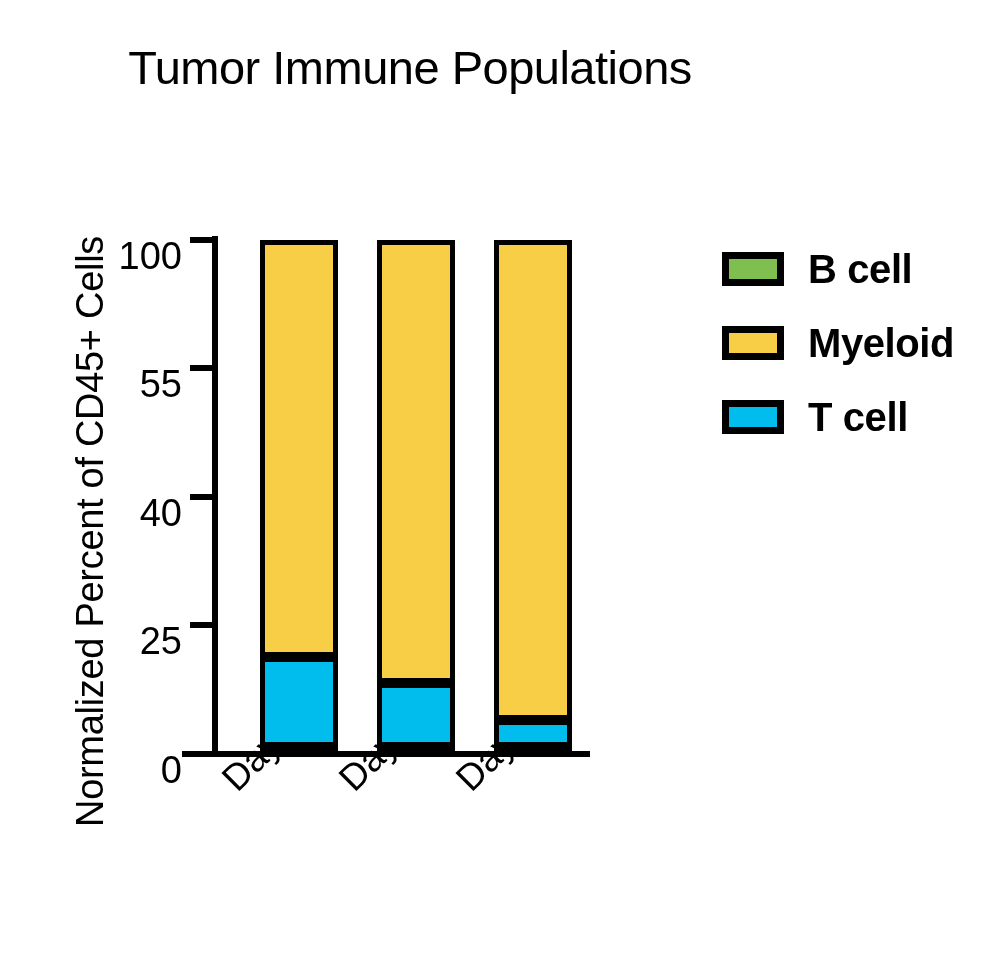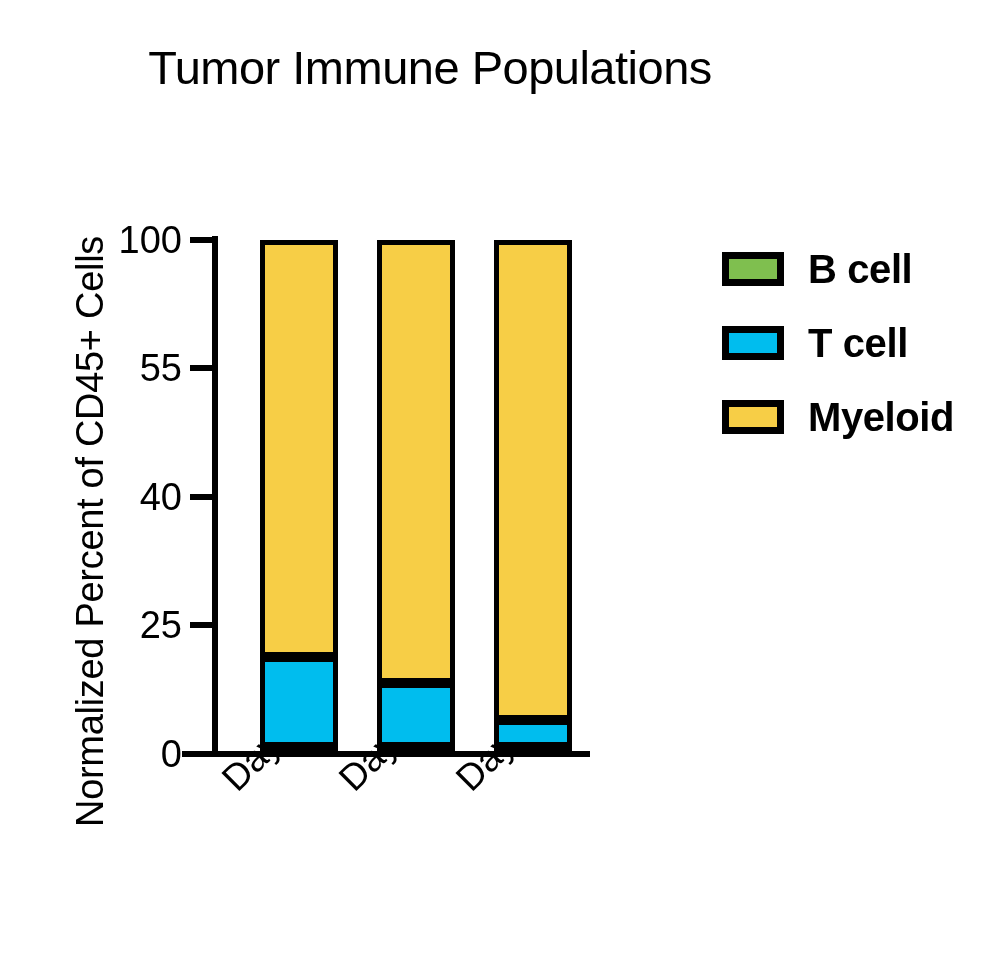--- a/index.html
+++ b/index.html
@@ -28,21 +28,20 @@
     position: absolute;
     left: 0;
     top: 40px;
     width: 820px;
     text-align: center;
     font-size: 47px;
     font-weight: 400;
     letter-spacing: -0.5px;
     color: #000;
     white-space: nowrap;
-    margin-left: 20px;
   }
 
   
   #y-axis-title {
     position: absolute;
     left: -260px;
     top: 510px;
     width: 700px;
     text-align: center;
     transform: rotate(-90deg);
@@ -89,20 +88,21 @@
     background: #000;
   }
   .y-tick-label {
     position: absolute;
     right: 0;
     width: 72px;
     text-align: right;
     font-size: 38px;
     line-height: 38px;
     white-space: nowrap;
+    margin-top: 16px;
   }
   .y-tick-label-wrap {
     position: absolute;
     left: 104px;
     width: 78px;
     height: 38px;
   }
 
   
   .bar {
@@ -215,22 +215,22 @@
   <div class="x-tick-label" style="left:214px">Day 8</div>
   <div class="x-tick-label" style="left:331px">Day 14</div>
   <div class="x-tick-label" style="left:448px">Day 22</div>
 
   <div id="legend">
     <div class="legend-row">
       <div class="legend-swatch" id="sw-0" style="background: rgb(127, 191, 79);"></div>
       <div class="legend-label">B cell</div>
     </div>
     <div class="legend-row">
+      <div class="legend-swatch" id="sw-2" style="background: rgb(247, 206, 70);"></div>
+      <div class="legend-label">Myeloid</div>
+    </div>
+    <div class="legend-row">
       <div class="legend-swatch" id="sw-1" style="background: rgb(0, 189, 238);"></div>
       <div class="legend-label">T cell</div>
     </div>
-    <div class="legend-row">
-      <div class="legend-swatch" id="sw-2" style="background: rgb(247, 206, 70);"></div>
-      <div class="legend-label">Myeloid</div>
-    </div>
   </div>
 
 </div>
 
 </body></html>

